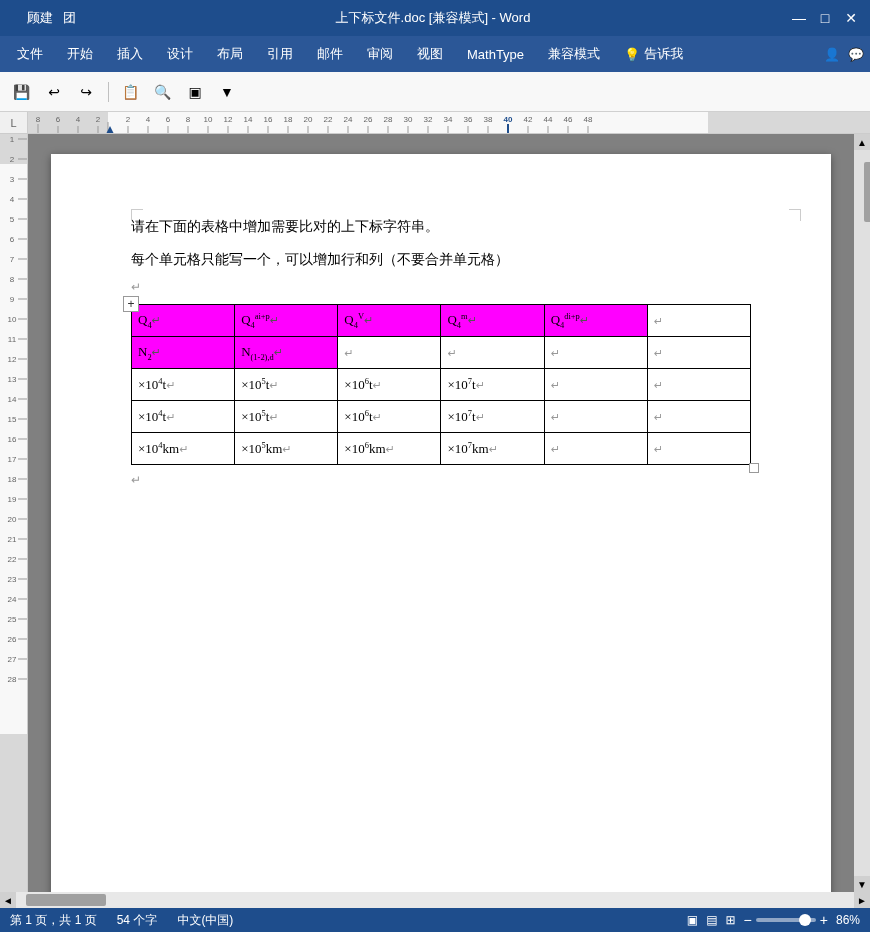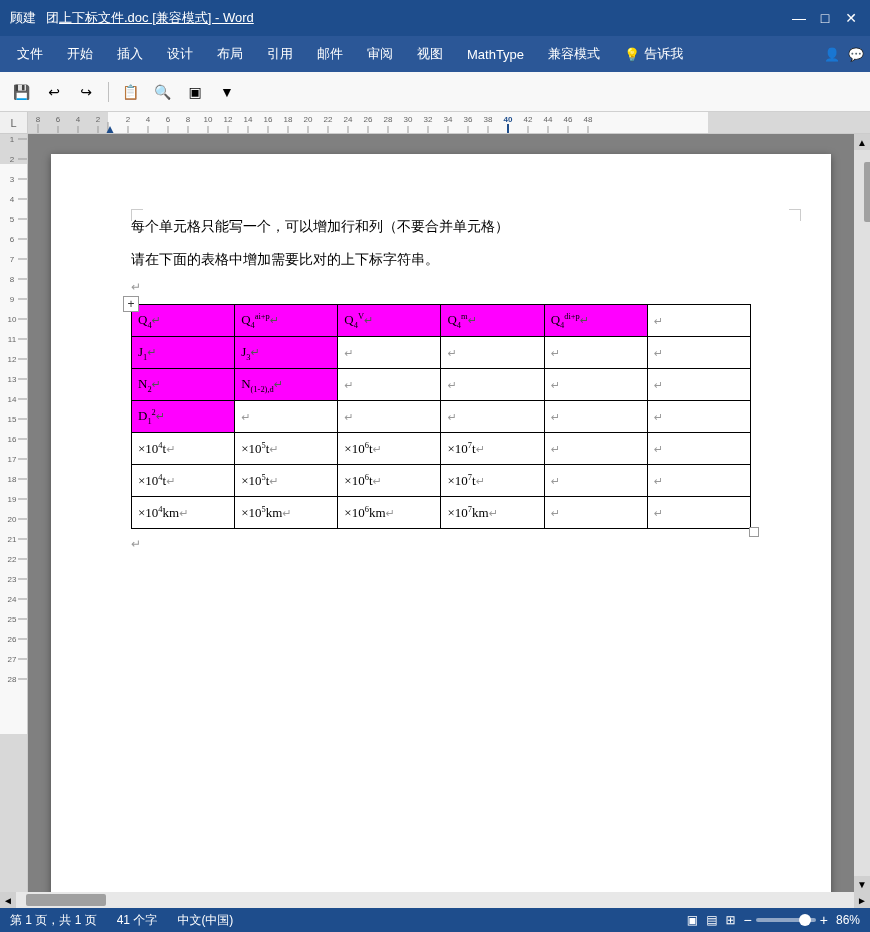--- a/index.html
+++ b/index.html
@@ -10,23 +10,23 @@
       background: #1e4d8c;
       color: white;
       height: 36px;
       display: flex;
       align-items: center;
       justify-content: space-between;
       padding: 0 10px;
       font-size: 13px;
       flex-shrink: 0;
     }
-    .title-bar-center { flex: 1; text-align: left; text-decoration: underline; }
+    .title-bar-center { flex: 1; text-align: center; }
     .title-bar-controls { display: flex; gap: 8px; align-items: center; }
-    .title-bar-user { display: flex; align-items: center; gap: 10px; }
+    .title-bar-user { display: flex; align-items: center; gap: 10px; margin-left: 17px; }
     .win-btn { width: 18px; height: 18px; display: flex; align-items: center; justify-content: center; cursor: pointer; font-size: 14px; }
     .win-btn-close { background: transparent; color: white; }
 
     
     .menu-bar {
       background: #2b5797;
       color: white;
       height: 36px;
       display: flex;
       align-items: center;
@@ -383,64 +383,48 @@
     </svg>
   </div>
 
   <div class="doc-area">
     <div class="doc-scroll">
       <div class="page">
 
         <div style="position:absolute;top:55px;left:80px;width:12px;height:12px;border-top:1px solid #ccc;border-left:1px solid #ccc;"></div>
         <div style="position:absolute;top:55px;right:30px;width:12px;height:12px;border-top:1px solid #ccc;border-right:1px solid #ccc;"></div>
 
+        <p class="doc-text">请在下面的表格中增加需要比对的上下标字符串。</p>
         <p class="doc-text">每个单元格只能写一个，可以增加行和列（不要合并单元格）</p>
-        <p class="doc-text">请在下面的表格中增加需要比对的上下标字符串。</p>
         <p style="font-size:12px;color:#999;margin-bottom:4px;">↵</p>
 
         <div class="table-wrap">
           <div class="table-add-btn">+</div>
           <table class="doc-table">
 
             <tbody>
                 <tr>
               <td class="cell-magenta">Q<sub>4</sub><sup style="font-size:0.65em;vertical-align:super;"></sup><span style="font-size:11px;color:#555;">↵</span></td>
               <td class="cell-magenta">Q<sub>4</sub><sup>ai+p</sup><span style="font-size:11px;color:#555;">↵</span></td>
               <td class="cell-magenta">Q<sub>4</sub><sup>V</sup><span style="font-size:11px;color:#555;">↵</span></td>
               <td class="cell-magenta">Q<sub>4</sub><sup>m</sup><span style="font-size:11px;color:#555;">↵</span></td>
               <td class="cell-magenta">Q<sub>4</sub><sup>di+p</sup><span style="font-size:11px;color:#555;">↵</span></td>
               <td class="cell-white"><span style="font-size:11px;color:#999;">↵</span></td>
             </tr>
 
-            <tr>
-              <td class="cell-magenta">J<sub>1</sub><span style="font-size:11px;color:#555;">↵</span></td>
-              <td class="cell-magenta">J<sub>3</sub><span style="font-size:11px;color:#555;">↵</span></td>
-              <td class="cell-white"><span style="font-size:11px;color:#999;">↵</span></td>
-              <td class="cell-white"><span style="font-size:11px;color:#999;">↵</span></td>
-              <td class="cell-white"><span style="font-size:11px;color:#999;">↵</span></td>
-              <td class="cell-white"><span style="font-size:11px;color:#999;">↵</span></td>
-            </tr>
 
             <tr>
               <td class="cell-magenta">N<sub>2</sub><span style="font-size:11px;color:#555;">↵</span></td>
               <td class="cell-magenta">N<sub>(1-2),d</sub><span style="font-size:11px;color:#555;">↵</span></td>
               <td class="cell-white"><span style="font-size:11px;color:#999;">↵</span></td>
               <td class="cell-white"><span style="font-size:11px;color:#999;">↵</span></td>
               <td class="cell-white"><span style="font-size:11px;color:#999;">↵</span></td>
               <td class="cell-white"><span style="font-size:11px;color:#999;">↵</span></td>
             </tr>
 
-            <tr>
-              <td class="cell-magenta">D<sub>1</sub><sup>2</sup><span style="font-size:11px;color:#555;">↵</span></td>
-              <td class="cell-white"><span style="font-size:11px;color:#999;">↵</span></td>
-              <td class="cell-white"><span style="font-size:11px;color:#999;">↵</span></td>
-              <td class="cell-white"><span style="font-size:11px;color:#999;">↵</span></td>
-              <td class="cell-white"><span style="font-size:11px;color:#999;">↵</span></td>
-              <td class="cell-white"><span style="font-size:11px;color:#999;">↵</span></td>
-            </tr>
 
 
 
 
             <tr>
               <td class="cell-white">×10<sup>4</sup>t<span style="font-size:11px;color:#999;">↵</span></td>
               <td class="cell-white">×10<sup>5</sup>t<span style="font-size:11px;color:#999;">↵</span></td>
               <td class="cell-white">×10<sup>6</sup>t<span style="font-size:11px;color:#999;">↵</span></td>
               <td class="cell-white">×10<sup>7</sup>t<span style="font-size:11px;color:#999;">↵</span></td>
               <td class="cell-white"><span style="font-size:11px;color:#999;">↵</span></td>
@@ -489,21 +473,21 @@
   <div class="scroll-h-arrow">◄</div>
   <div class="scroll-h-track">
     <div class="scroll-h-thumb"></div>
   </div>
   <div class="scroll-h-arrow">►</div>
 </div>
 
 <div class="status-bar">
   <div class="status-left">
     <span>第 1 页，共 1 页</span>
-    <span>41 个字</span>
+    <span>54 个字</span>
     <span>中文(中国)</span>
   </div>
   <div class="status-right">
     <span style="cursor:pointer;">▣</span>
     <span style="cursor:pointer;">▤</span>
     <span style="cursor:pointer;">⊞</span>
     <div class="zoom-slider">
       <span class="zoom-minus">−</span>
       <div class="zoom-track">
         <div class="zoom-thumb"></div>

